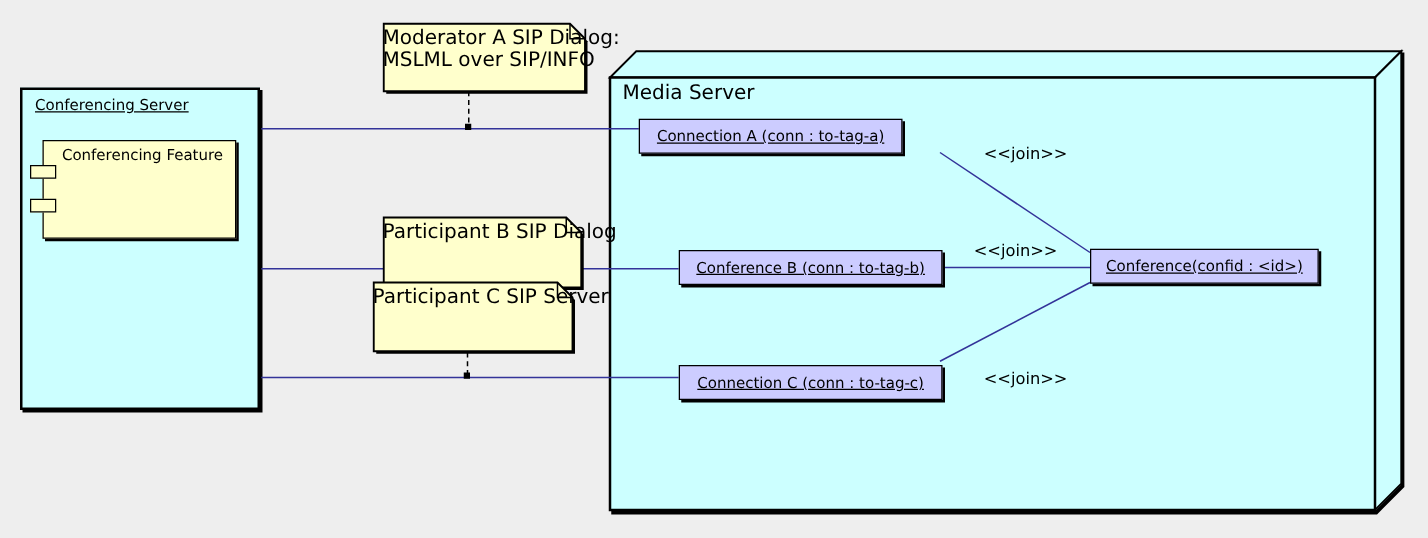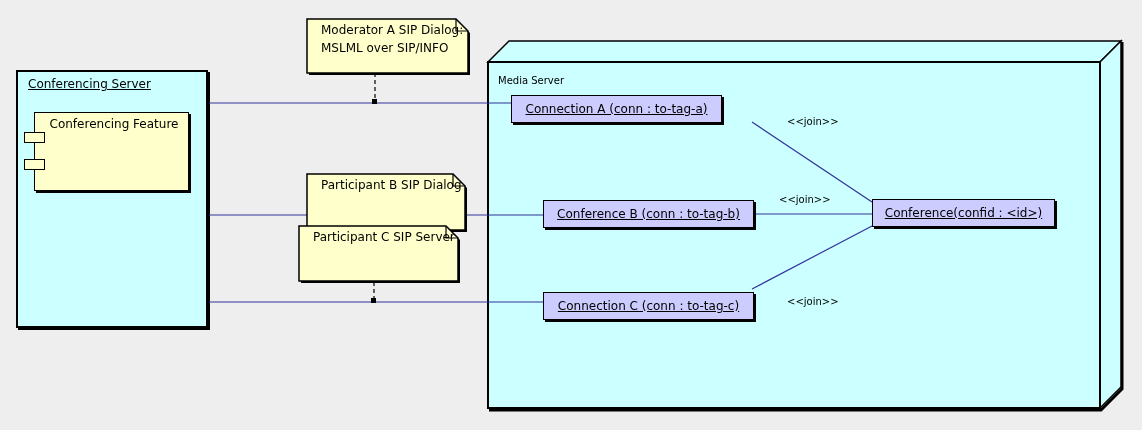--- a/index.html
+++ b/index.html
@@ -26,40 +26,40 @@
     padding-left:5px;white-space:nowrap;
   }
   .port{
     width:19px;height:9px;background:#FFFFCC;border:1px solid #000;
   }
   .port1{left:24px;top:132px;}
   .port2{left:24px;top:159px;}
   
   .note{pointer-events:none;}
   .note-text{
-    position:absolute;left:16px;top:4px;right:16px;font-size:12px;line-height:18px;white-space:nowrap;
+    position:absolute;left:1px;top:4px;right:16px;font-size:16px;line-height:18px;white-space:nowrap;
   }
   .note-a{left:305px;top:17px;width:168px;height:61px;}
   .note-b{left:305px;top:128px;width:165px;height:63px;margin-top:44px;}
   .note-c{left:297px;top:224px;width:166px;height:62px;}
   
   .media-server{left:485px;top:38px;width:642px;height:376px;}
-  .media-title{left:498px;top:64px;font-size:10px;white-space:nowrap;margin-top:11px;}
+  .media-title{left:498px;top:64px;font-size:16px;white-space:nowrap;}
   
   .classifier{
     background:#CCCCFF;border:1px solid #000;box-shadow:2px 2px 0 #000;
     font-size:12px;text-align:center;line-height:26px;height:26px;
     text-decoration:underline;white-space:nowrap;
   }
   .conn-a{left:511px;top:95px;width:209px;}
   .conn-b{left:543px;top:200px;width:209px;}
   .conn-c{left:543px;top:292px;width:209px;}
   .conference{left:872px;top:199px;width:181px;}
   
-  .edge-label{font-size:10px;white-space:nowrap;}
+  .edge-label{font-size:13px;white-space:nowrap;}
   .join-a{left:787px;top:116px;}
   .join-b{left:779px;top:194px;}
   .join-c{left:787px;top:296px;}
   .overlay{left:0;top:0;width:1142px;height:430px;pointer-events:none;}
 </style>
 </head>
 <body>
 
 <div class="canvas">
 

